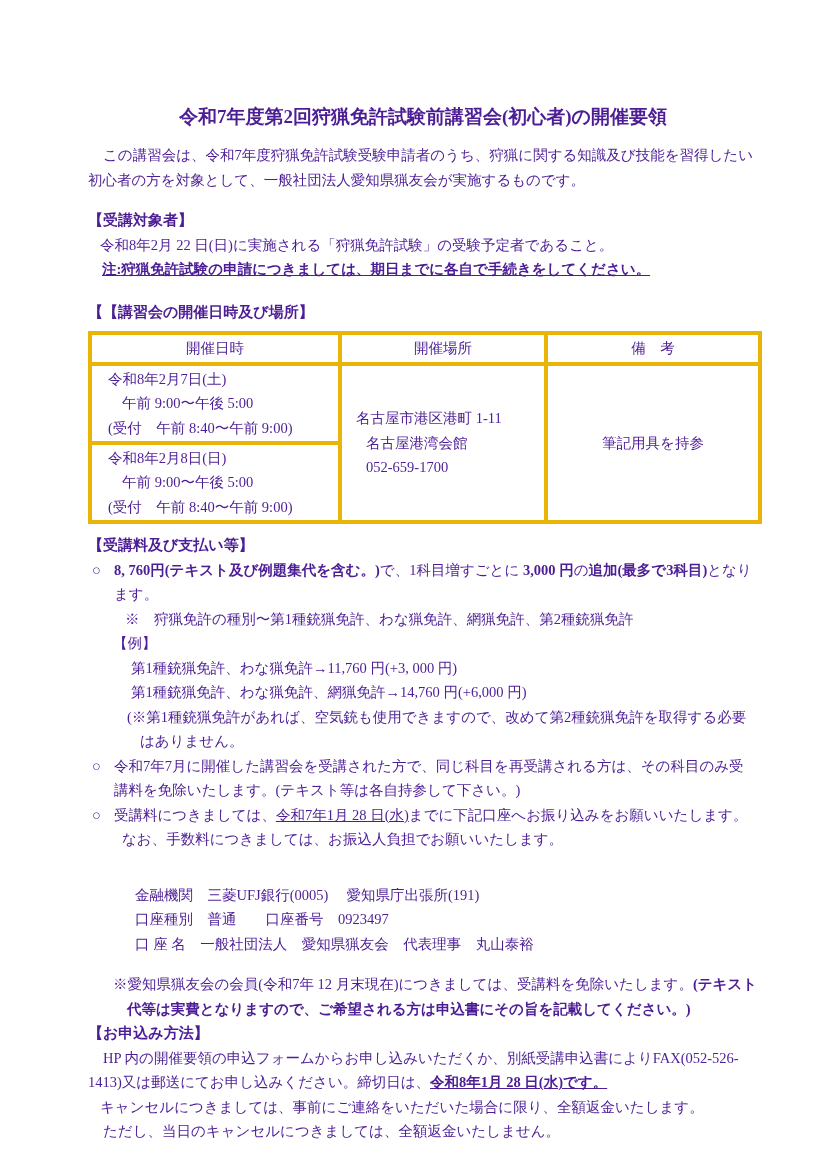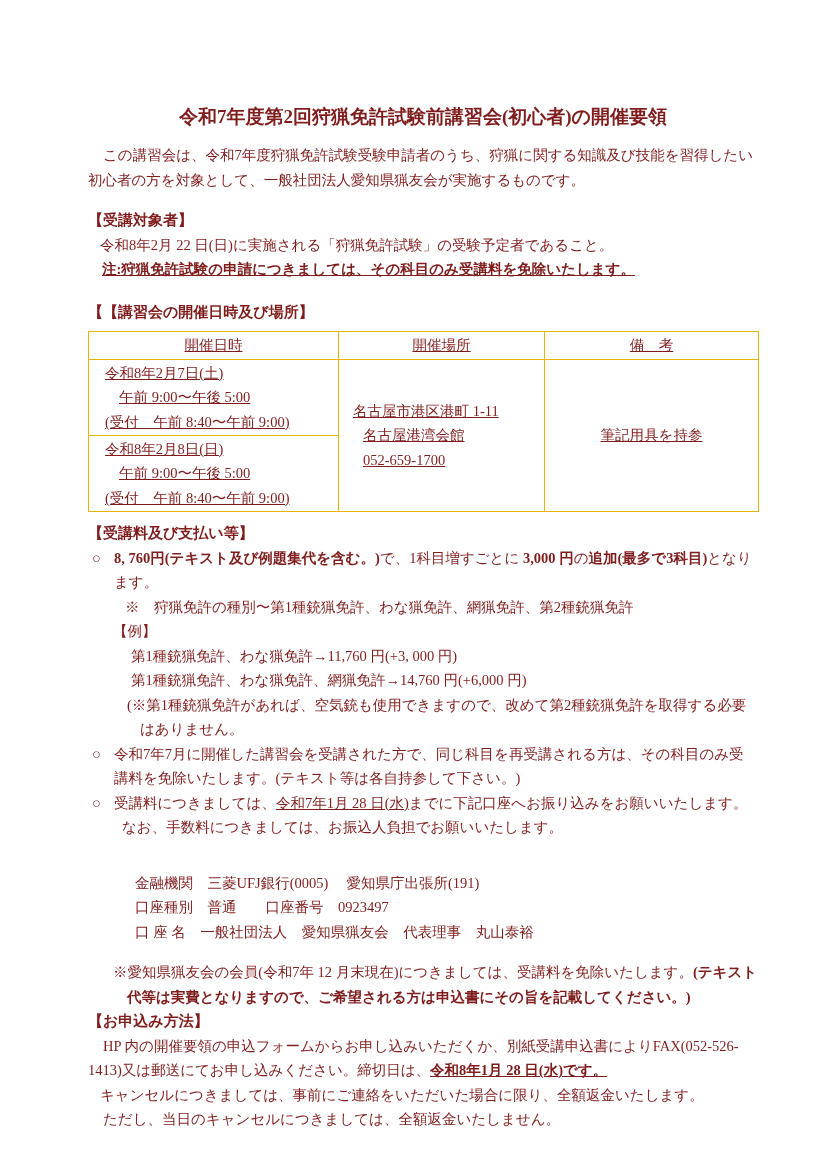--- a/index.html
+++ b/index.html
@@ -1,39 +1,39 @@
 <!DOCTYPE html>
 <html><head>
 <meta charset="utf-8">
 <style>
   html,body { margin:0; padding:0; background:#ffffff; }
   .page {
     width: 826px; height: 1169px; box-sizing: border-box;
-    background:#ffffff; color:#7f1d1d;
+    background:#ffffff; color:#4c1d95;
     padding: 103px 68px 0 88px;
     font-family: "Liberation Serif", "DejaVu Serif", serif;
     font-size: 14.5px; line-height: 24.5px;
     overflow: hidden;
   }
   .title { font-size: 19px; font-weight: bold; text-align: center; margin: 0 0 12px 0; line-height: 28px; }
   p, h2 { margin: 0; }
   .intro { text-indent: 15px; }
   h2.sec { font-size: 15px; font-weight: bold; line-height: 24.5px; }
   .h-target { margin-top: 16px; }
   .h-schedule { margin-top: 18px; }
   .h-fee { margin-top: 9px; }
   .h-apply { }
   .ind12 { padding-left: 12px; }
   .ind14 { padding-left: 14px; }
   .b { font-weight: bold; }
   .u { text-decoration: underline; }
   .bu { font-weight: bold; text-decoration: underline; }
 
   table.sched { border-collapse: collapse; table-layout: fixed; width: 670px; margin-top: 7px; }
-  table.sched th, table.sched td { border: 1px solid #eab308; font-weight: normal; text-decoration: underline; }
+  table.sched th, table.sched td { border: 4px solid #eab308; font-weight: normal; }
   table.sched th { height: 27px; text-align: center; padding: 0; }
   td.dt { height: 75px; vertical-align: middle; padding: 0 0 0 16px; }
   td.dt .tline { padding-left: 14px; }
   td.venue { vertical-align: middle; padding-left: 14px; }
   td.venue .vline2 { padding-left: 10px; }
   td.remarks { vertical-align: middle; text-align: center; }
 
   .bullet { display: flex; }
   .bullet .mk { flex: 0 0 26px; width: 26px; padding-left: 4px; box-sizing: border-box; }
   .bullet .bt { flex: 1; }
@@ -52,21 +52,21 @@
 <body>
 
 <div class="page">
 
   <h1 class="title">令和7年度第2回狩猟免許試験前講習会(初心者)の開催要領</h1>
 
   <p class="intro">この講習会は、令和7年度狩猟免許試験受験申請者のうち、狩猟に関する知識及び技能を習得したい初心者の方を対象として、一般社団法人愛知県猟友会が実施するものです。</p>
 
   <h2 class="sec h-target">【受講対象者】</h2>
   <p class="ind12">令和8年2月 22 日(日)に実施される「狩猟免許試験」の受験予定者であること。</p>
-  <p class="ind14"><span class="bu">注:狩猟免許試験の申請につきましては、その科目のみ受講料を免除いたします。</span></p>
+  <p class="ind14"><span class="bu">注:狩猟免許試験の申請につきましては、期日までに各自で手続きをしてください。</span></p>
 
   <h2 class="sec h-schedule">【【講習会の開催日時及び場所】</h2>
   <table class="sched">
     <colgroup>
         <col style="width:250px">
         <col style="width:206px">
         <col style="width:214px">
       </colgroup>
     <tbody>
         <tr>

